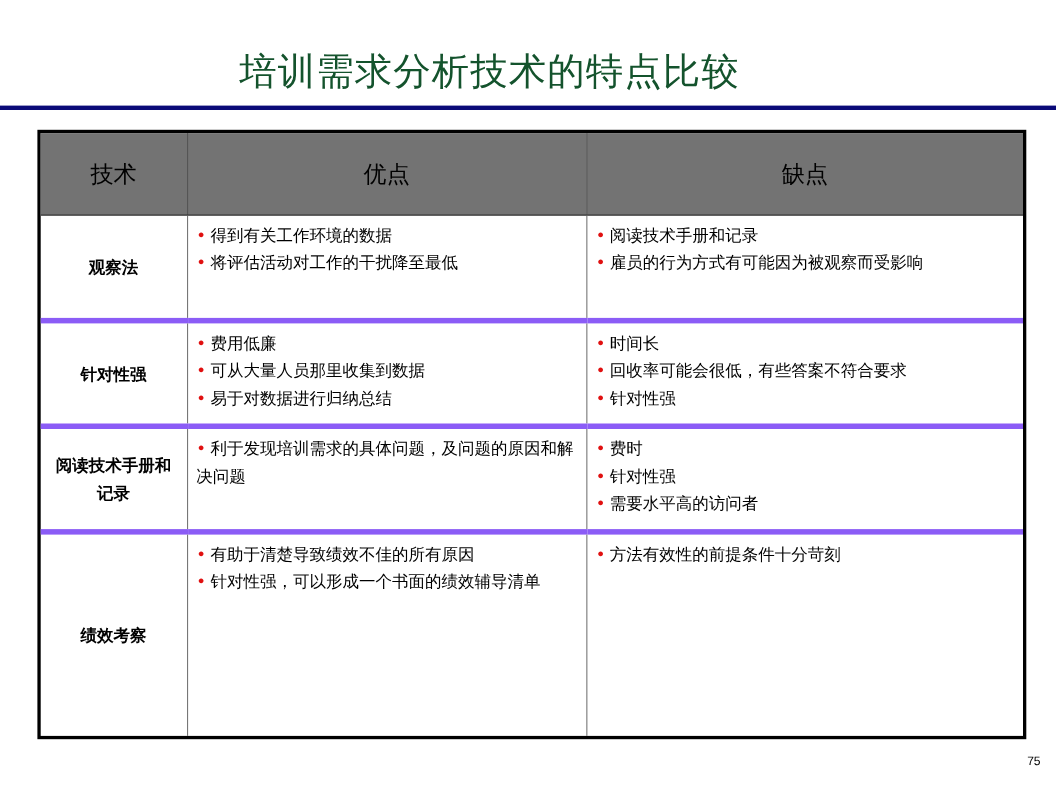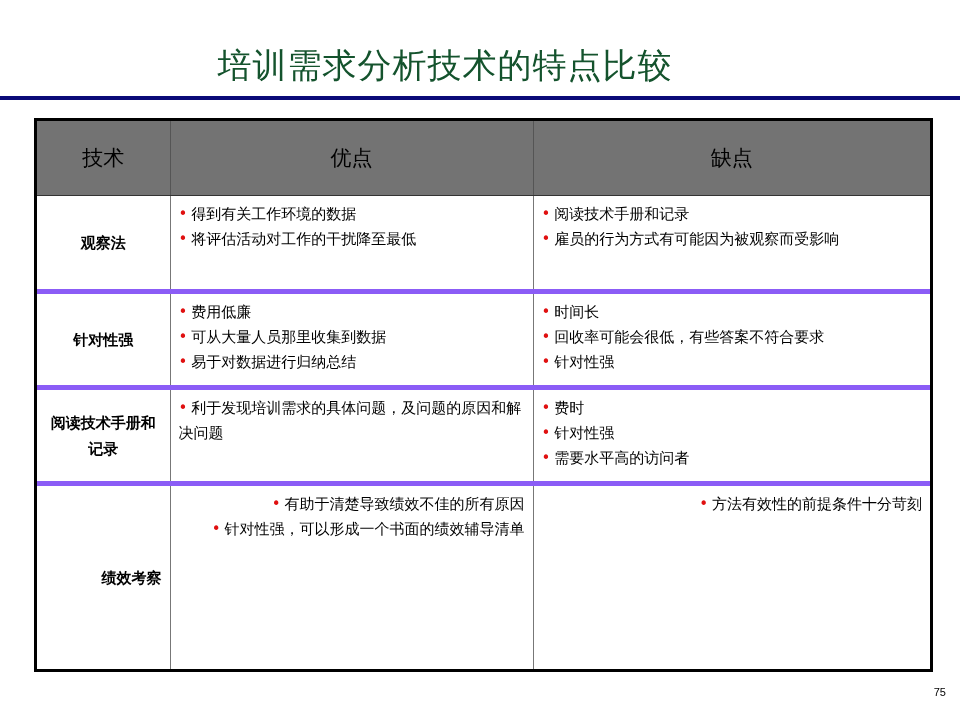--- a/index.html
+++ b/index.html
@@ -25,21 +25,21 @@
   th {
     background:#737373; font-weight:normal; font-size:21px; color:#000;
     height:72px; border-right:1px solid #555; border-bottom:1px solid #333;
   }
   td {
     border-right:1px solid #777; border-bottom:5px solid #8b5cf6;
     vertical-align:top; font-size:15px; color:#000; line-height:25px;
     padding:6px 8px 0 8px;
   }
   th:last-child, td:last-child { border-right:none; }
-  tr:last-child td { border-bottom:none;text-align:right; }
+  tr:last-child td { border-bottom:none; }
   td.tech {
     vertical-align:middle; text-align:center; font-size:15px; line-height:26px;
     padding:0 8px;
     font-weight:bold;
   }
   ul { list-style:none; margin:0; padding:0; }
   li { position:relative; }
   .dot { color:#e01010; margin-right:4px; }
   .pg {
     position:absolute; right:14px; top:686px; font-size:11px; color:#000;

